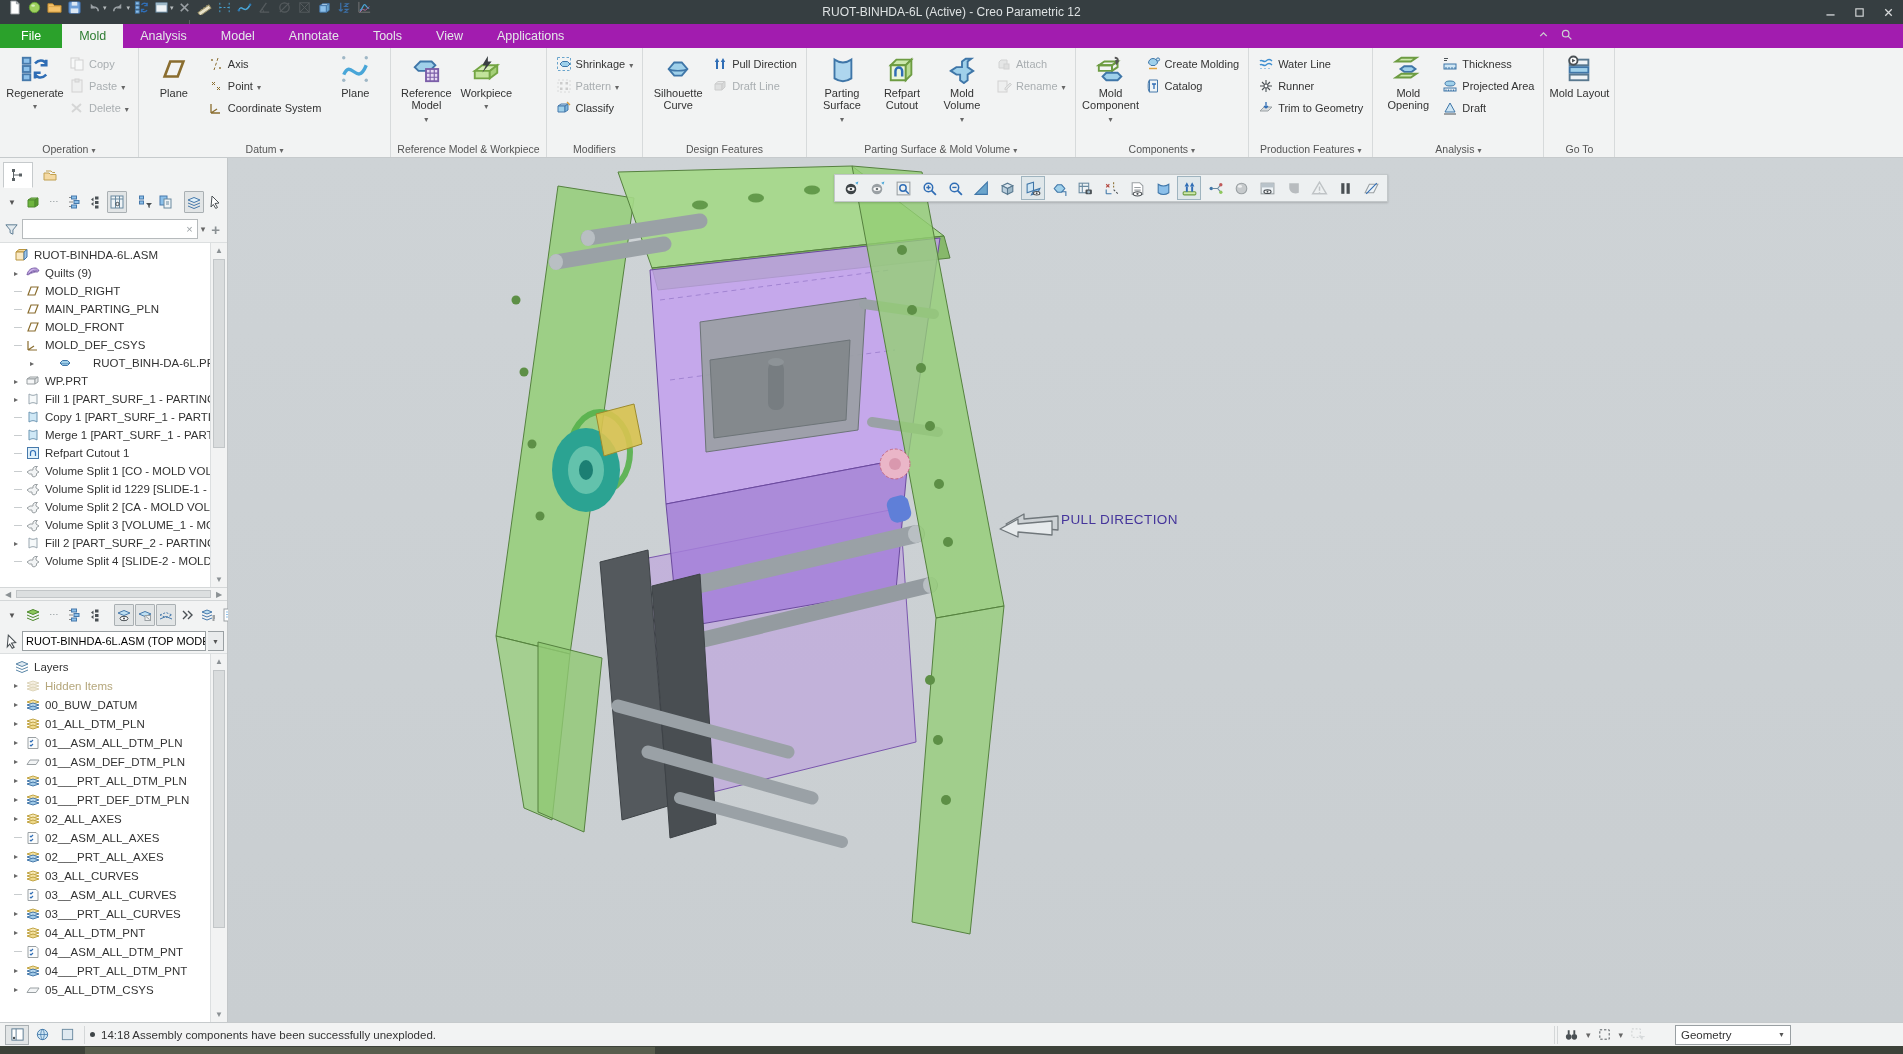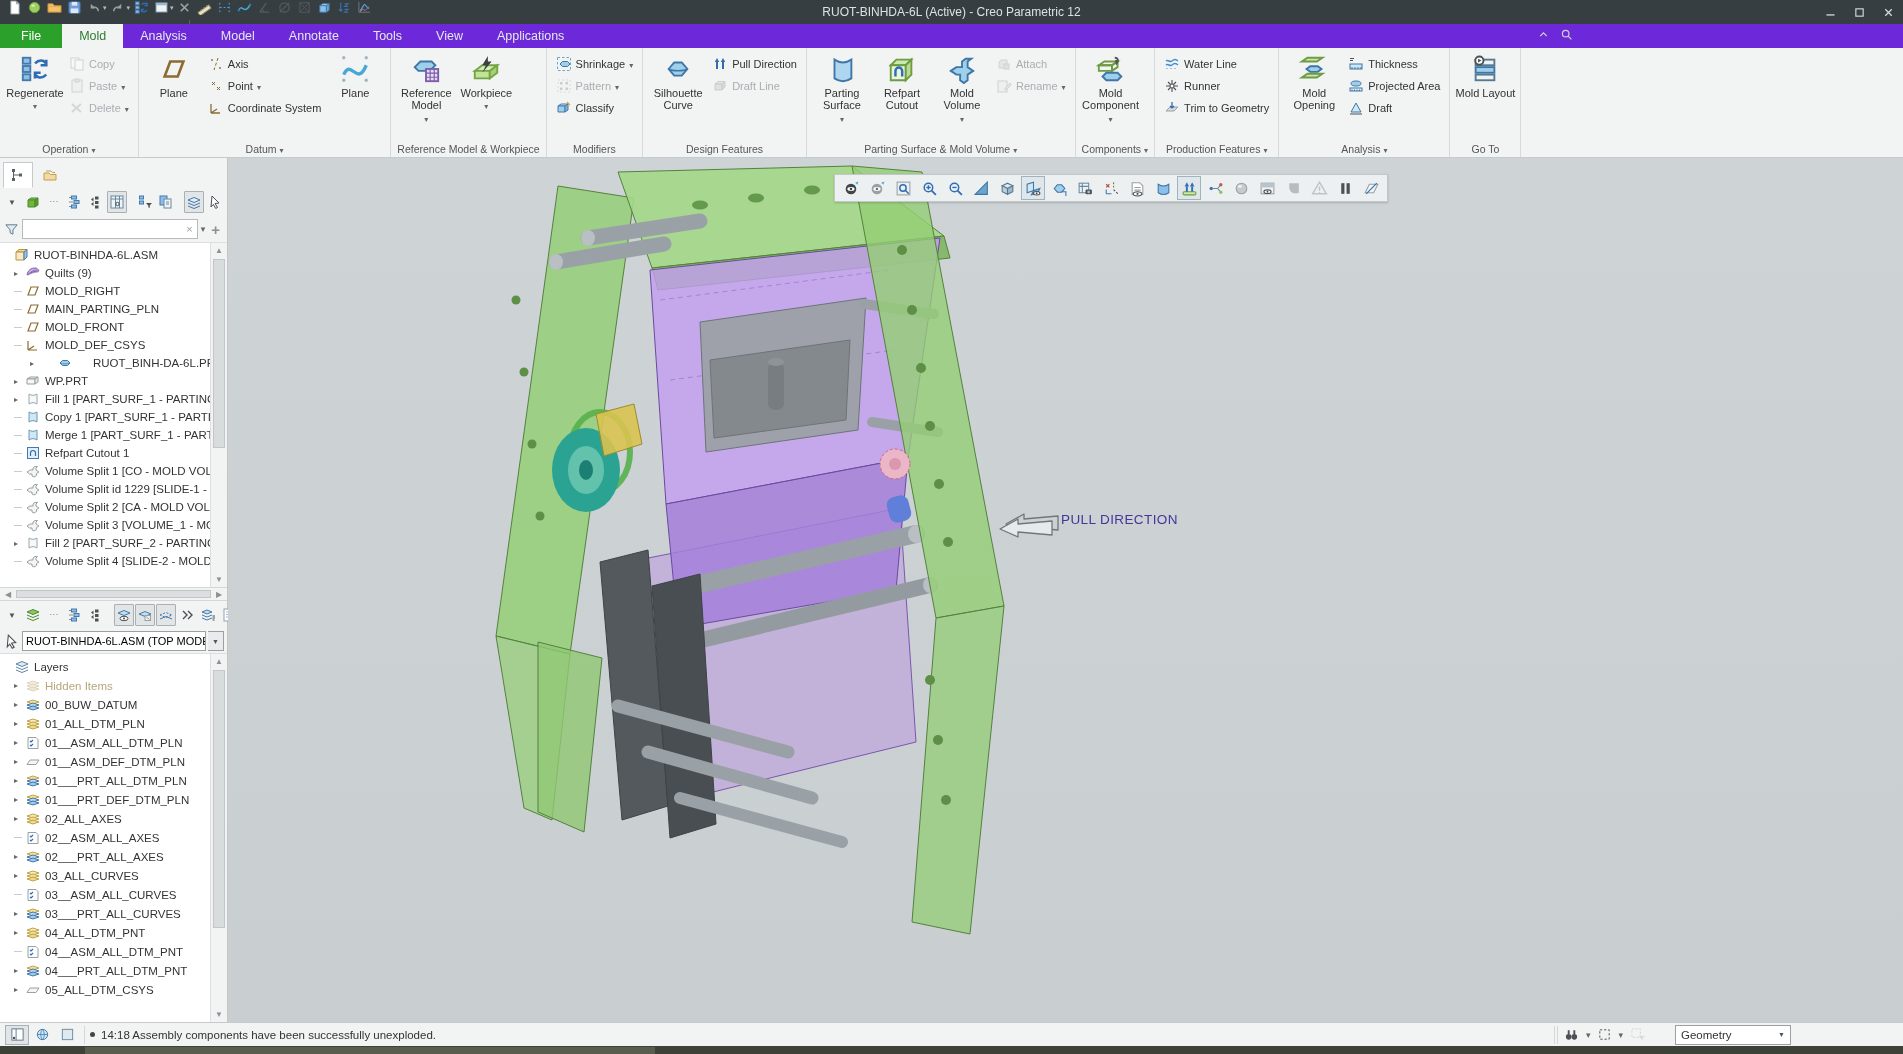--- a/index.html
+++ b/index.html
@@ -13,21 +13,21 @@
   #brand .ic{width:15px;height:15px;}
   .qbtn{width:18px;height:18px;display:flex;align-items:center;justify-content:center;}
   .qbtn .ic{width:15px;height:15px;}
   .qdd{font-size:7px;color:#b6bcbe;margin-left:-2px;}
   .qsep{width:1px;height:14px;background:#5a6265;margin:0 4px;}
   #window-title{position:absolute;left:50%;transform:translateX(-50%);color:#dde1e2;font-size:12px;white-space:nowrap;}
   #wincontrols{margin-left:auto;display:flex;}
   .winbtn{width:29px;height:24px;display:flex;align-items:center;justify-content:center;}
   .winbtn .ic{width:13px;height:13px;}
   
-  #tabrow{height:24px;background:#6d28d9;display:flex;position:relative;}
+  #tabrow{height:24px;background:#a21caf;display:flex;position:relative;}
   .tab{padding:0 17px;font-size:12.5px;color:#e4e8e9;display:flex;align-items:center;cursor:default;}
   .tab.file{background:#2ba12b;color:#fff;padding:0 21px;}
   .tab.active{background:#f2f3f3;color:#2e7d32;}
   #tabrow-right{position:absolute;right:330px;top:0;height:24px;display:flex;align-items:center;gap:10px;}
   #tabrow-right .ic{width:13px;height:13px;}
   
   #ribbon{height:110px;background:#f2f3f3;border-bottom:1px solid #c6cacc;display:flex;align-items:stretch;}
   .rgroup{display:flex;flex-direction:column;border-right:1px solid #d7dadb;}
   .rbody{flex:1;display:flex;align-items:stretch;padding:3px 5px 0 5px;}
   .rlabel{height:17px;display:flex;align-items:center;justify-content:center;gap:3px;font-size:10.5px;color:#555;white-space:nowrap;padding:0 6px;}
@@ -616,20 +616,42 @@
               <path d="M1.5 6l3-2h7l-3 2z" fill="none" stroke="#6d9c42"></path>
               <path d="M1.5 6h7v3h-7z" fill="none" stroke="#6d9c42"></path>
               <path d="M8.5 6l3-2v3l-3 2z" fill="none" stroke="#6d9c42"></path>
               <path d="M5.5 10h6l2 2-2 2h-6l-2-2z" fill="#9fd0ea" stroke="#3f76a8"></path>
               <path d="M10 2c2 0 2 2 1 3l-.3-1.8" stroke="#555" fill="none"></path>
             </svg>
           </span>
           <span>Mold Component</span>
           <span class="dd"></span>
         </div>
+        <div class="rstack">
+          <div class="rbtn-sm">
+            <span class="ic ric">
+              <svg viewBox="0 0 16 16">
+                <path d="M3.5 7c0-2.5 2-4.5 4.5-4.5S12.5 4.5 12.5 7L10 9.5H6z" fill="#9fd0ea" stroke="#3f76a8"></path>
+                <circle cx="13" cy="3.5" r="1.6" fill="#cfe6f4" stroke="#3f76a8"></circle>
+                <path d="M4 12.5h8" stroke="#e0a23c" stroke-width="1.5"></path>
+              </svg>
+            </span>
+            <span>Create Molding</span>
+          </div>
+          <div class="rbtn-sm">
+            <span class="ic ric">
+              <svg viewBox="0 0 16 16">
+                <path d="M4.5 2h8v12h-8z" fill="#eef3f6" stroke="#4679ab"></path>
+                <path d="M4.5 2c-1.8 0-1.8 12 0 12" fill="none" stroke="#4679ab"></path>
+                <path d="M7 6h4M9 6v5" stroke="#2f6db5" stroke-width="1.3"></path>
+              </svg>
+            </span>
+            <span>Catalog</span>
+          </div>
+        </div>
       </div>
       <div class="rlabel">
         <span>Components</span>
         <span class="dd"></span>
       </div>
     </div>
     <div class="rgroup">
       <div class="rbody">
         <div class="rstack">
           <div class="rbtn-sm">

